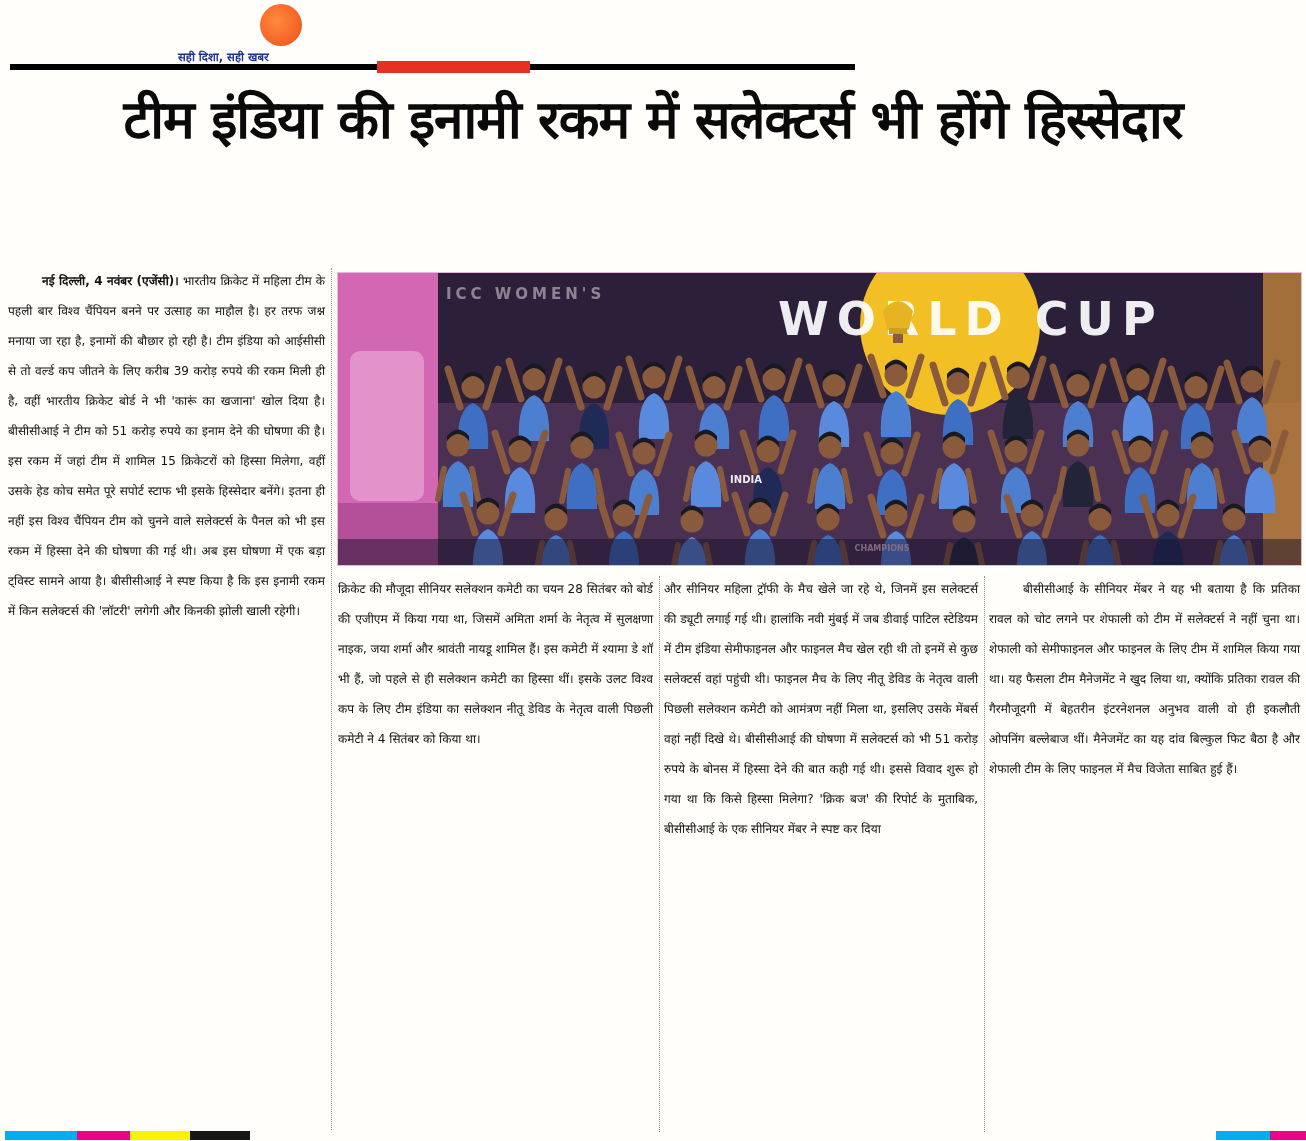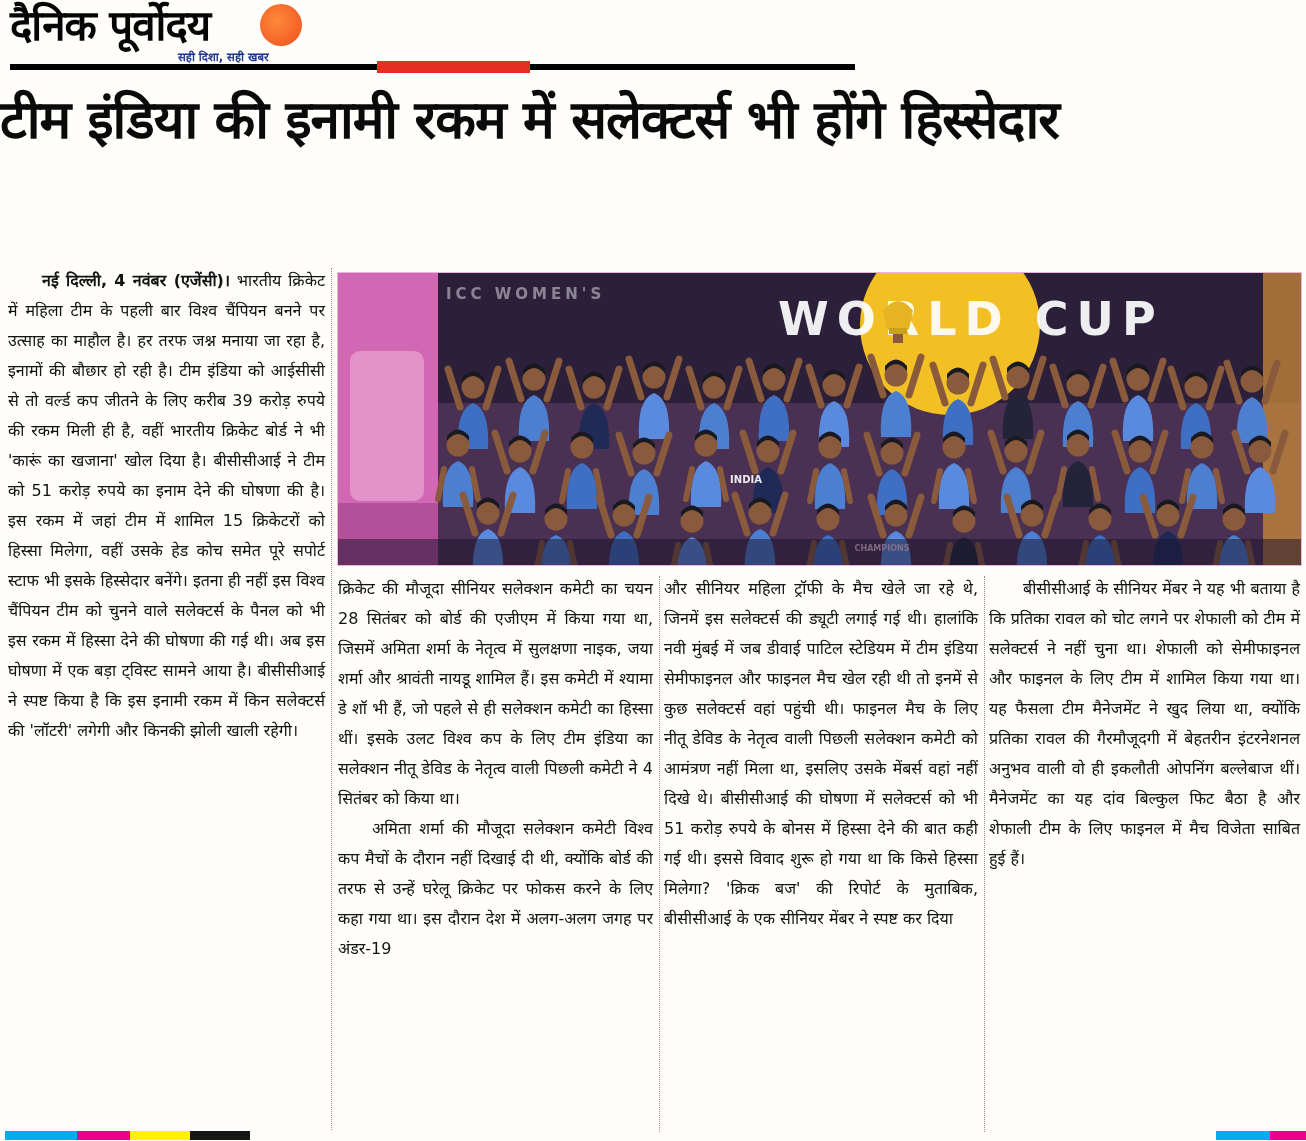--- a/index.html
+++ b/index.html
@@ -12,26 +12,26 @@
   .masthead{position:absolute; left:10px; top:2px; width:360px; height:60px;}
   .masthead .sun{position:absolute; left:250px; top:2px; width:42px; height:42px;
     border-radius:50%; background:radial-gradient(circle at 40% 40%, #ff8a3c, #ef4e1a);}
   .masthead .title{position:relative; font-size:42px; font-weight:800; line-height:48px;
     letter-spacing:-1px; color:#050505; white-space:nowrap;}
   .masthead .tagline{position:absolute; left:168px; top:47px; width:130px; text-align:left;
     font-size:11.5px; font-weight:bold; color:#20368c; white-space:nowrap;}
   .rule-bar{position:absolute; left:10px; top:64px; width:845px; height:6px; background:#000;}
   .red-ribbon{position:absolute; left:377px; top:61px; width:153px; height:12px; background:#e43020;}
   
-  .headline{position:absolute; left:0; width:1306px; 
+  .headline{position:absolute; left:0; width:1306px; text-align:center;
     font-weight:800; font-size:53px; line-height:80px; color:#0a0a0a;
     letter-spacing:-1px; white-space:nowrap;}
   .hl1{top:80px;} .hl2{top:166px;}
   
-  .col{position:absolute; font-size:16px; line-height:30px; text-align:justify;}
+  .col{position:absolute; font-size:12px; line-height:30px; text-align:justify;}
   .col p{margin:0; text-indent:34px;}
   .col p.cont{text-indent:0;}
   .col b.dateline{font-weight:800;}
   .col1{left:8px;   top:266px; width:317px; height:868px;}
   .col2{left:338px; top:574px; width:315px; height:560px;}
   .col3{left:664px; top:574px; width:314px; height:560px;}
   .col4{left:989px; top:574px; width:311px; height:560px;}
   .vsep{position:absolute; width:0; border-left:1px dotted #8f8f8f;}
   .vsep1{left:331px; top:268px; height:862px;}
   .vsep2{left:659px; top:576px; height:556px;}
@@ -44,21 +44,20 @@
   .cmyk{position:absolute; top:1131px; height:9px;}
   .sq{position:absolute; top:0; height:9px;}
 </style>
 </head>
 <body>
 
 <div class="page">
 
   <div class="masthead">
     <div class="sun"></div>
-    <div class="title">दैनिक पूर्वोदय</div>
     <div class="tagline">सही दिशा, सही खबर</div>
   </div>
   <div class="rule-bar"></div>
   <div class="red-ribbon"></div>
 
   <div class="headline hl1">टीम इंडिया की इनामी रकम में सलेक्टर्स भी होंगे हिस्सेदार</div>
 
   <div class="photo">
     <svg width="963" height="292" viewBox="0 0 963 292" xmlns="http://www.w3.org/2000/svg">
       <defs>
@@ -153,21 +152,20 @@
   <div class="vsep vsep1"></div>
   <div class="vsep vsep2"></div>
   <div class="vsep vsep3"></div>
 
   <div class="col col1">
     <p><b class="dateline">नई दिल्ली, 4 नवंबर (एजेंसी)।</b> <span>भारतीय क्रिकेट में महिला टीम के पहली बार विश्व चैंपियन बनने पर उत्साह का माहौल है। हर तरफ जश्न मनाया जा रहा है, इनामों की बौछार हो रही है। टीम इंडिया को आईसीसी से तो वर्ल्ड कप जीतने के लिए करीब 39 करोड़ रुपये की रकम मिली ही है, वहीं भारतीय क्रिकेट बोर्ड ने भी 'कारूं का खजाना' खोल दिया है। बीसीसीआई ने टीम को 51 करोड़ रुपये का इनाम देने की घोषणा की है। इस रकम में जहां टीम में शामिल 15 क्रिकेटरों को हिस्सा मिलेगा, वहीं उसके हेड कोच समेत पूरे सपोर्ट स्टाफ भी इसके हिस्सेदार बनेंगे। इतना ही नहीं इस विश्व चैंपियन टीम को चुनने वाले सलेक्टर्स के पैनल को भी इस रकम में हिस्सा देने की घोषणा की गई थी। अब इस घोषणा में एक बड़ा ट्विस्ट सामने आया है। बीसीसीआई ने स्पष्ट किया है कि इस इनामी रकम में किन सलेक्टर्स की 'लॉटरी' लगेगी और किनकी झोली खाली रहेगी।</span></p>
   </div>
 
   <div class="col col2">
     <p class="cont">क्रिकेट की मौजूदा सीनियर सलेक्शन कमेटी का चयन 28 सितंबर को बोर्ड की एजीएम में किया गया था, जिसमें अमिता शर्मा के नेतृत्व में सुलक्षणा नाइक, जया शर्मा और श्रावंती नायडू शामिल हैं। इस कमेटी में श्यामा डे शॉ भी हैं, जो पहले से ही सलेक्शन कमेटी का हिस्सा थीं। इसके उलट विश्व कप के लिए टीम इंडिया का सलेक्शन नीतू डेविड के नेतृत्व वाली पिछली कमेटी ने 4 सितंबर को किया था।</p>
-    <p>अमिता शर्मा की मौजूदा सलेक्शन कमेटी विश्व कप मैचों के दौरान नहीं दिखाई दी थी, क्योंकि बोर्ड की तरफ से उन्हें घरेलू क्रिकेट पर फोकस करने के लिए कहा गया था। इस दौरान देश में अलग-अलग जगह पर अंडर-19</p>
   </div>
 
   <div class="col col3">
     <p class="cont">और सीनियर महिला ट्रॉफी के मैच खेले जा रहे थे, जिनमें इस सलेक्टर्स की ड्यूटी लगाई गई थी। हालांकि नवी मुंबई में जब डीवाई पाटिल स्टेडियम में टीम इंडिया सेमीफाइनल और फाइनल मैच खेल रही थी तो इनमें से कुछ सलेक्टर्स वहां पहुंची थी। फाइनल मैच के लिए नीतू डेविड के नेतृत्व वाली पिछली सलेक्शन कमेटी को आमंत्रण नहीं मिला था, इसलिए उसके मेंबर्स वहां नहीं दिखे थे। बीसीसीआई की घोषणा में सलेक्टर्स को भी 51 करोड़ रुपये के बोनस में हिस्सा देने की बात कही गई थी। इससे विवाद शुरू हो गया था कि किसे हिस्सा मिलेगा? 'क्रिक बज' की रिपोर्ट के मुताबिक, बीसीसीआई के एक सीनियर मेंबर ने स्पष्ट कर दिया</p>
   </div>
 
   <div class="col col4">
     <p>बीसीसीआई के सीनियर मेंबर ने यह भी बताया है कि प्रतिका रावल को चोट लगने पर शेफाली को टीम में सलेक्टर्स ने नहीं चुना था। शेफाली को सेमीफाइनल और फाइनल के लिए टीम में शामिल किया गया था। यह फैसला टीम मैनेजमेंट ने खुद लिया था, क्योंकि प्रतिका रावल की गैरमौजूदगी में बेहतरीन इंटरनेशनल अनुभव वाली वो ही इकलौती ओपनिंग बल्लेबाज थीं। मैनेजमेंट का यह दांव बिल्कुल फिट बैठा है और शेफाली टीम के लिए फाइनल में मैच विजेता साबित हुई हैं।</p>
   </div>
 

